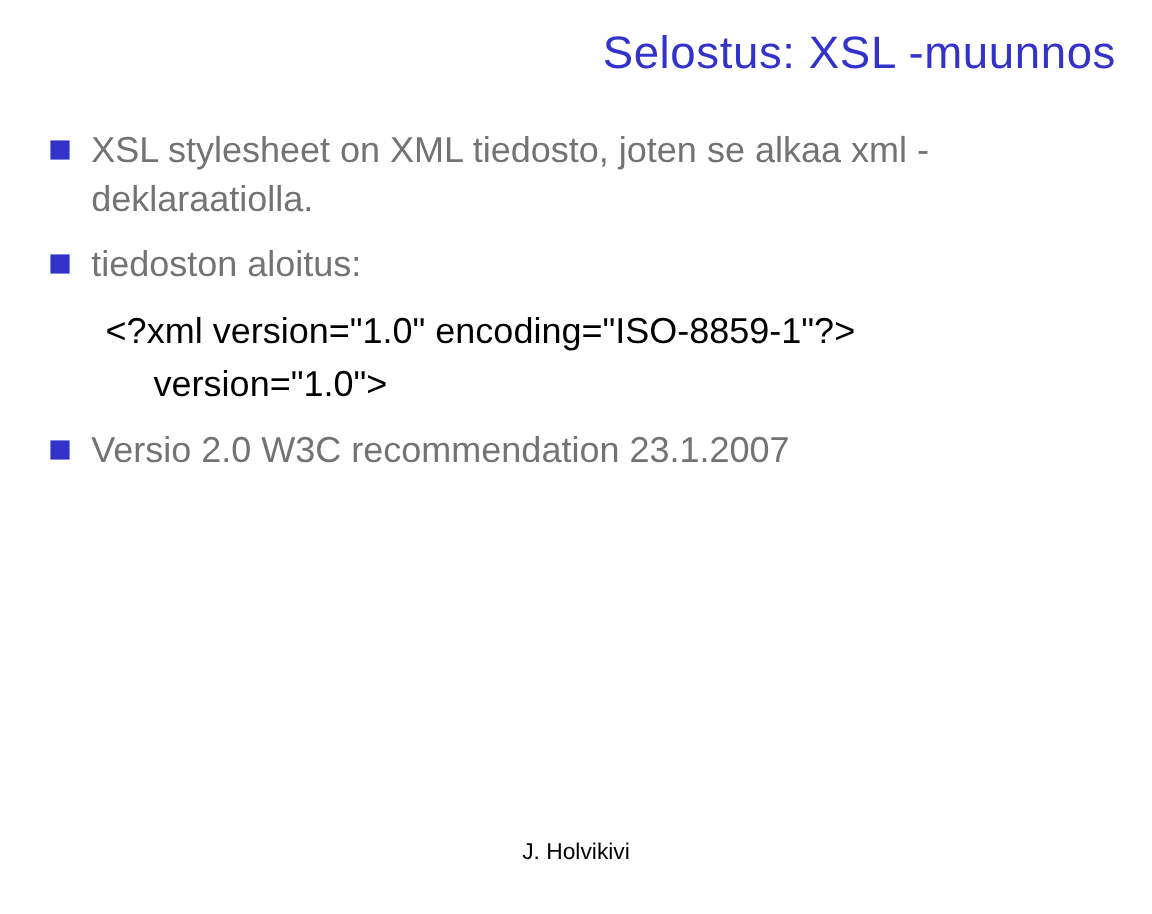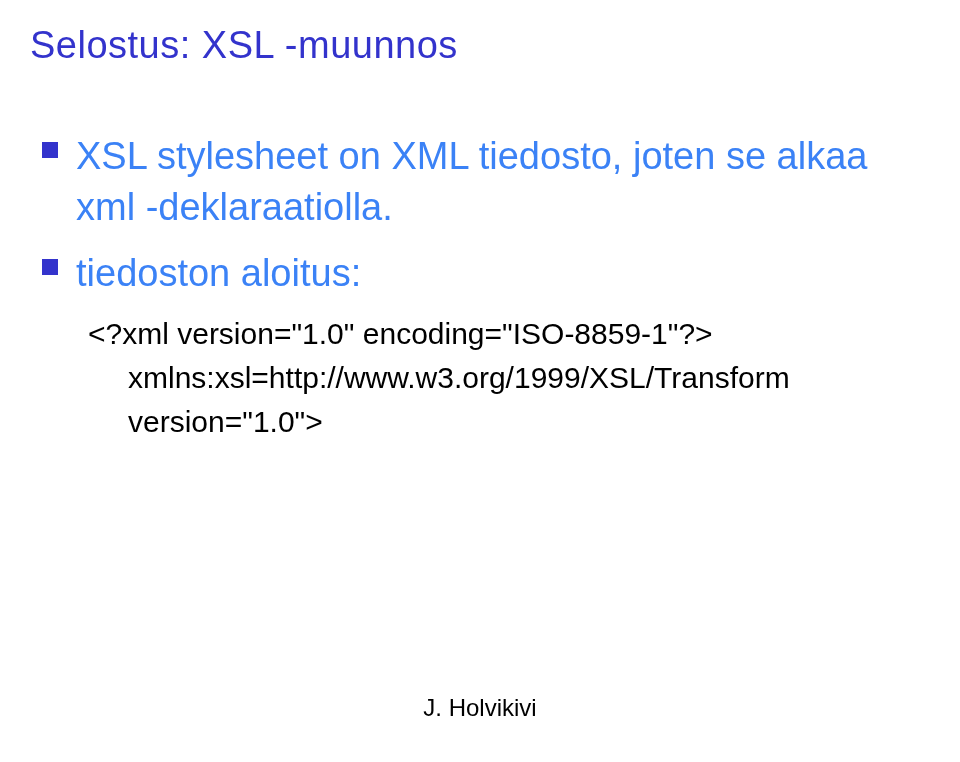--- a/index.html
+++ b/index.html
@@ -18,63 +18,63 @@
   .slide {
     padding: 20px 30px 30px 30px;
     width: 100%;
     height: 100%;
     position: relative;
   }
   .title {
     color: #3333cc;
     font-size: 38px;
     font-weight: 400;
-    text-align: left;
-    margin-bottom: 64px;
+    text-align: right;
+    margin-bottom: 39px;
     margin-top: 4px;
     letter-spacing: 0.5px;
   }
   .content {
     padding-left: 12px;
   }
   .bullet-row {
     display: flex;
     align-items: flex-start;
     margin-bottom: 14px;
   }
   .bullet-marker {
     width: 16px;
     height: 16px;
     background: #3333cc;
     flex-shrink: 0;
     margin-right: 18px;
     margin-top: 11px;
   }
   .bullet-text {
-    font-size: 38px;
+    font-size: 30px;
     line-height: 1.35;
-    color: #3b82f6;
+    color: #737373;
     font-weight: 400;
   }
   .sub-content {
     padding-left: 46px;
   }
   .sub-line {
     font-size: 30px;
     line-height: 1.4;
     color: #000000;
     margin-bottom: 2px;
   }
   .footer {
     position: absolute;
     bottom: 40px;
     left: 0;
     width: 100%;
     text-align: center;
-    font-size: 24px;
+    font-size: 19px;
     color: #000000;
   }
 </style>
 </head>
 <body>
 
 <div class="slide">
 
   <h1 class="title">Selostus: XSL -muunnos</h1>
 
@@ -86,22 +86,25 @@
     </div>
 
 
     <div class="bullet-row">
       <div class="bullet-marker"></div>
       <div class="bullet-text">tiedoston aloitus:</div>
     </div>
 
     <div class="sub-content">
       <div class="sub-line">&lt;?xml version="1.0" encoding="ISO-8859-1"?&gt;</div>
-      <div class="sub-line" style="padding-left: 40px;">xmlns:xsl=http://www.w3.org/1999/XSL/Transform</div>
       <div class="sub-line" style="padding-left: 40px; margin-bottom: 14px;">version="1.0"&gt;</div>
     </div>
 
+    <div class="bullet-row">
+      <div class="bullet-marker"></div>
+      <div class="bullet-text">Versio 2.0 W3C recommendation 23.1.2007</div>
+    </div>
 
   </div>
 
   <div class="footer">J. Holvikivi</div>
 
 </div>
 
 </body></html>

